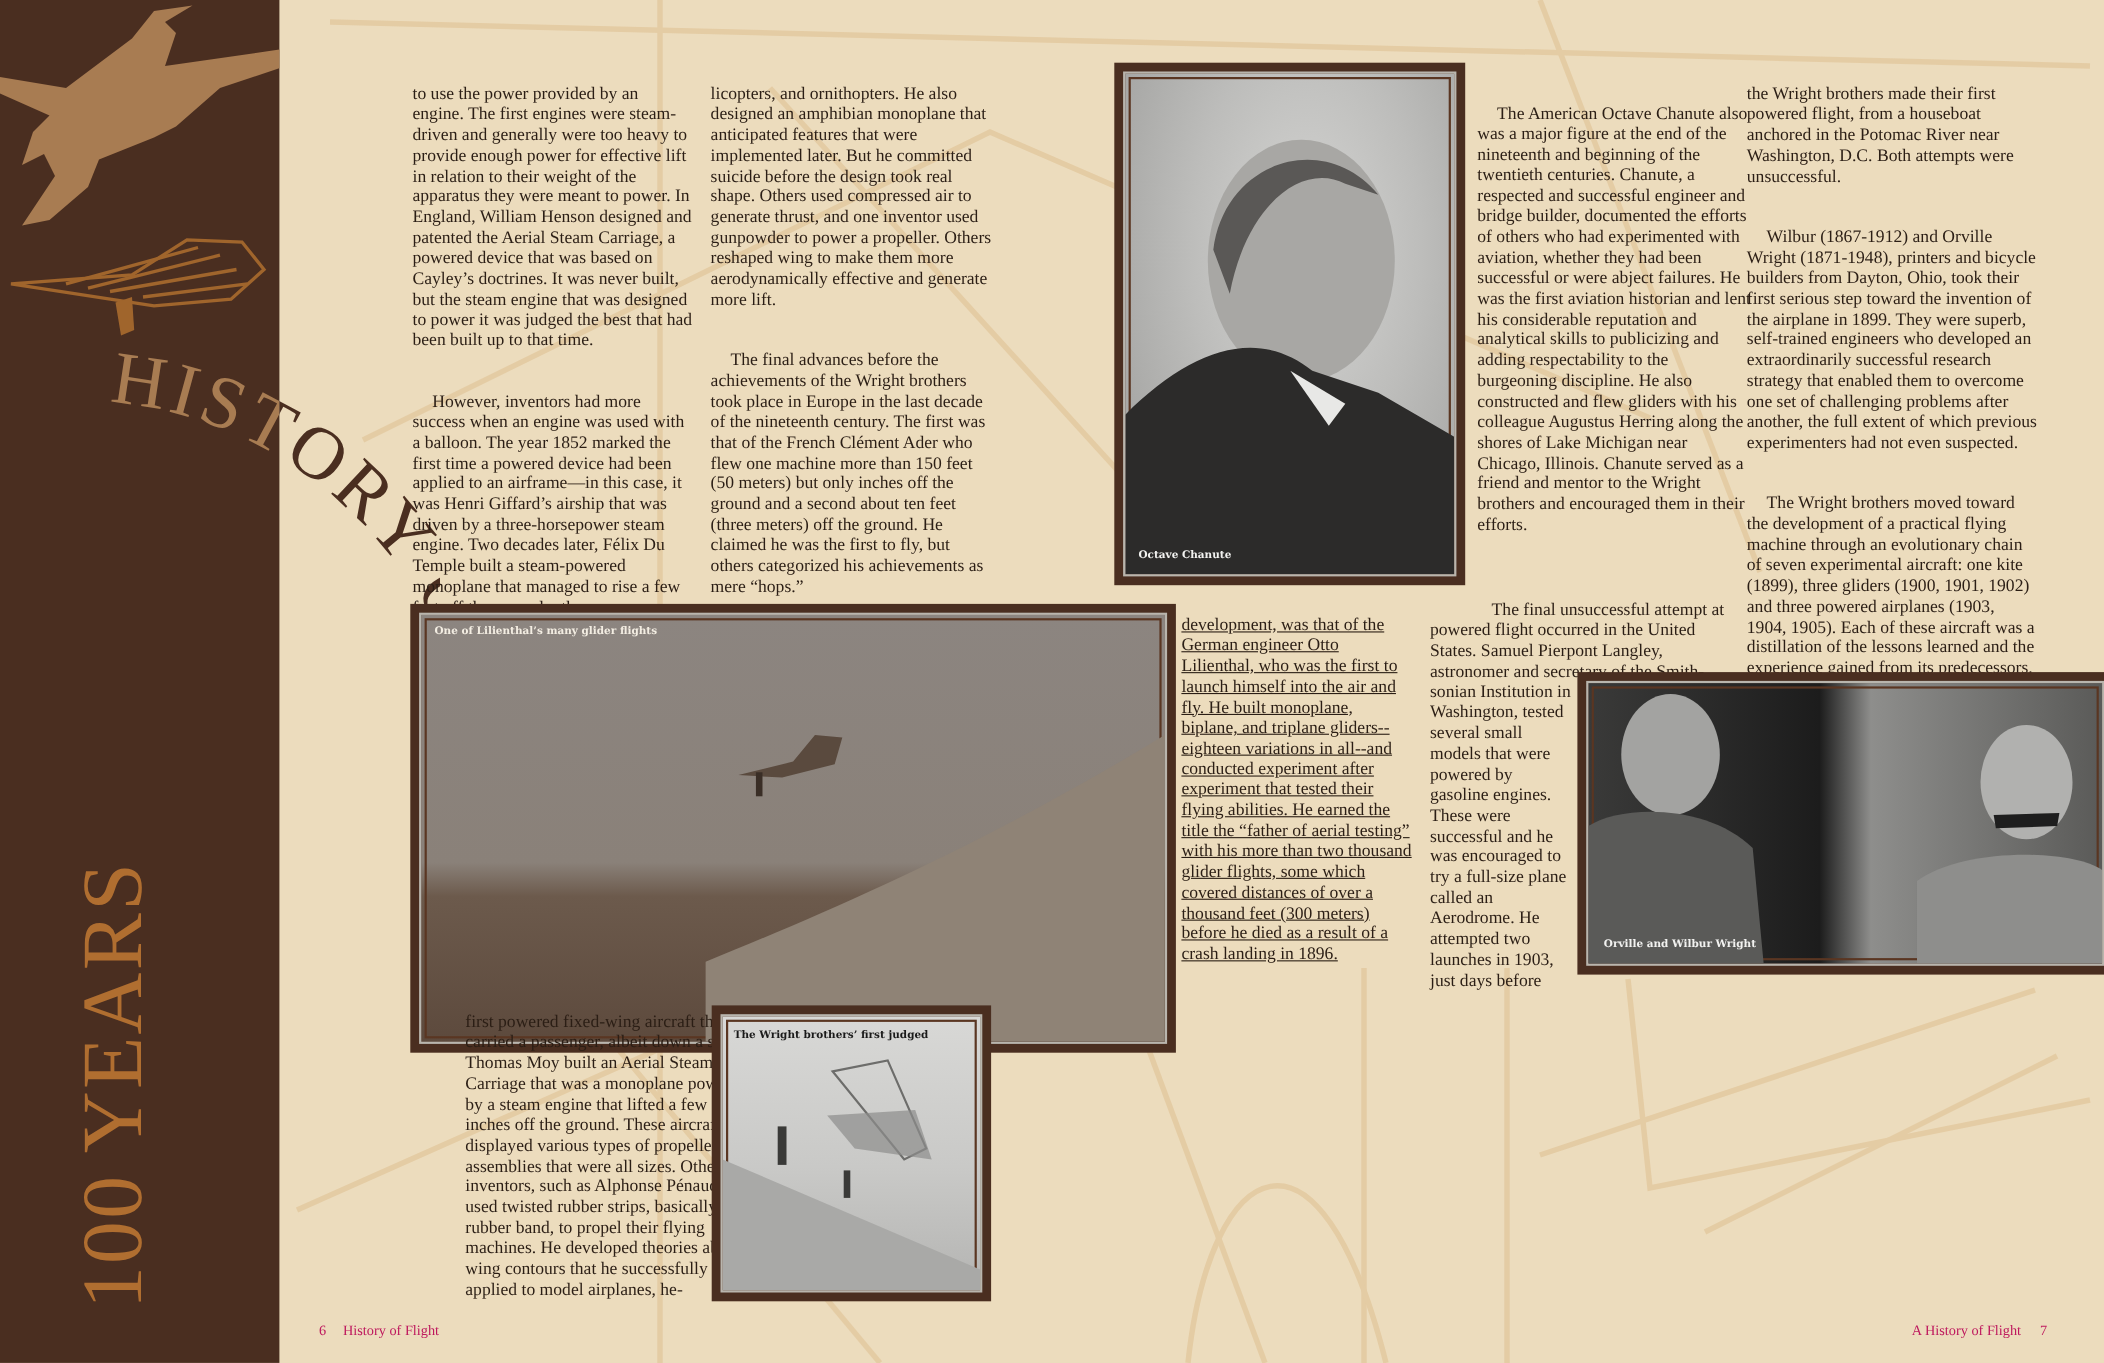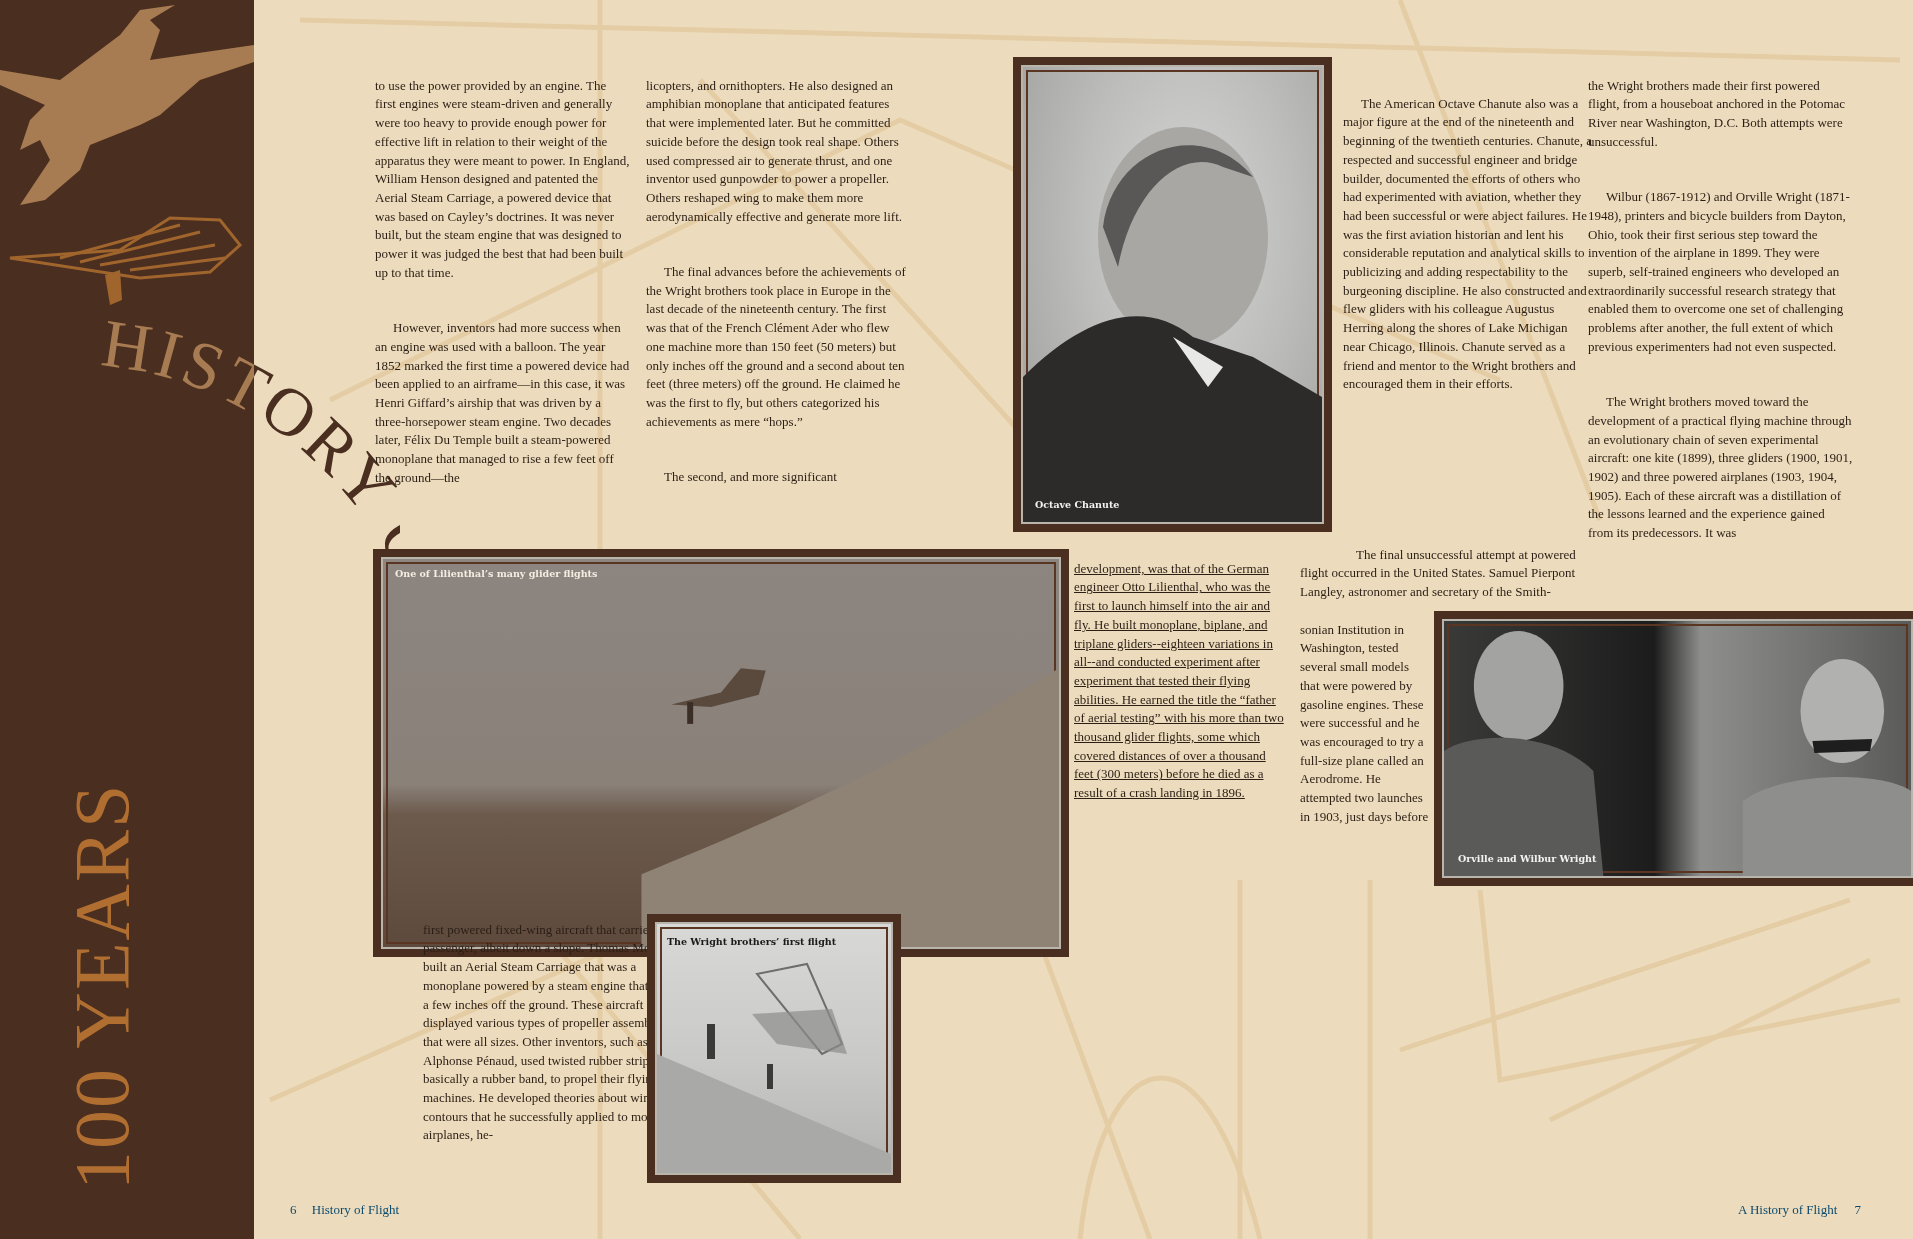--- a/index.html
+++ b/index.html
@@ -1,26 +1,26 @@
 <!DOCTYPE html>
 <html><head>
 <meta charset="utf-8">
 <style>
   html, body { margin:0; padding:0; }
   body { width:1913px; height:1239px; position:relative; overflow:hidden;
          background:#ecdcbd; font-family:"Liberation Serif","DejaVu Serif",serif; color:#2b1e15; }
   .sketch { position:absolute; inset:0; z-index:0; }
   .sidebar { position:absolute; left:0; top:0; width:254px; height:1239px; background:#4a2e20; z-index:1; }
-  .col { position:absolute; z-index:3; font-size:13px; line-height:18.7px; white-space:pre-line; }
+  .col { position:absolute; z-index:3; font-size:16px; line-height:18.7px; white-space:pre-line; }
   .col p { margin:0; }
   .frame { position:absolute; z-index:3; background:#4a2e20; box-sizing:border-box; padding:8px; }
   .frame .inner { width:100%; height:100%; box-sizing:border-box; border:2px solid #b9b5ad; position:relative; overflow:hidden; }
   .frame .inner2 { position:absolute; inset:3px; border:2px solid #5a3622; }
   .caption { position:absolute; z-index:4; font-family:"DejaVu Serif",serif; font-size:9.5px; font-weight:bold; white-space:nowrap; }
-  .footer { position:absolute; z-index:3; font-size:13px; color:#0c4a6e; bottom:21px; }
+  .footer { position:absolute; z-index:3; font-size:13px; color:#be185d; bottom:21px; }
   .title-svg { position:absolute; left:0; top:0; z-index:2; }
 </style>
 </head>
 <body>
 
 <svg class="sketch" width="1913" height="1239" viewBox="0 0 1913 1239">
   <g stroke="#e2c79c" stroke-width="5" fill="none" opacity="0.75">
     <path d="M300 20 L1900 60"></path>
       <path d="M330 400 L900 120 L1500 380"></path>
     <path d="M600 0 L600 1239"></path>
@@ -111,21 +111,21 @@
 <div class="frame" style="left:647px;top:914px;width:254px;height:269px;">
   <div class="inner" style="background:linear-gradient(180deg,#d8d8d6 0%,#c9c9c7 55%,#b4b4b2 100%);">
     <div class="inner2"></div>
     <svg width="100%" height="100%" viewBox="0 0 234 249" preserveAspectRatio="none" style="position:absolute;inset:0;">
       <path d="M0 130 L234 230 L234 249 L0 249 Z" fill="#a9a9a7"></path>
       <path d="M100 50 L150 40 L185 120 L165 130 Z" fill="none" stroke="#6d6d6b" stroke-width="2"></path>
       <path d="M95 90 L175 85 L190 130 L120 120 Z" fill="#8d8d8b" opacity="0.7"></path>
       <rect x="50" y="100" width="8" height="35" fill="#3a3a38"></rect>
       <rect x="110" y="140" width="6" height="25" fill="#3a3a38"></rect>
     </svg>
-    <span class="caption" style="left:10px;top:12px;color:#1a1a1a;">The Wright brothers’ first flight</span>
+    <span class="caption" style="left:10px;top:12px;color:#1a1a1a;">The Wright brothers’ first judged</span>
   </div>
 </div>
 
 <div class="footer" style="left:290px;">
   <span>6</span>
   <span style="margin-left:12px;">History of Flight</span>
 </div>
 
 <div class="frame" style="left:1013px;top:57px;width:319px;height:475px;">
   <div class="inner" style="background:radial-gradient(ellipse at 55% 35%,#d5d5d3 0%,#bdbdbb 45%,#9a9a98 100%);padding-left:24px;">

